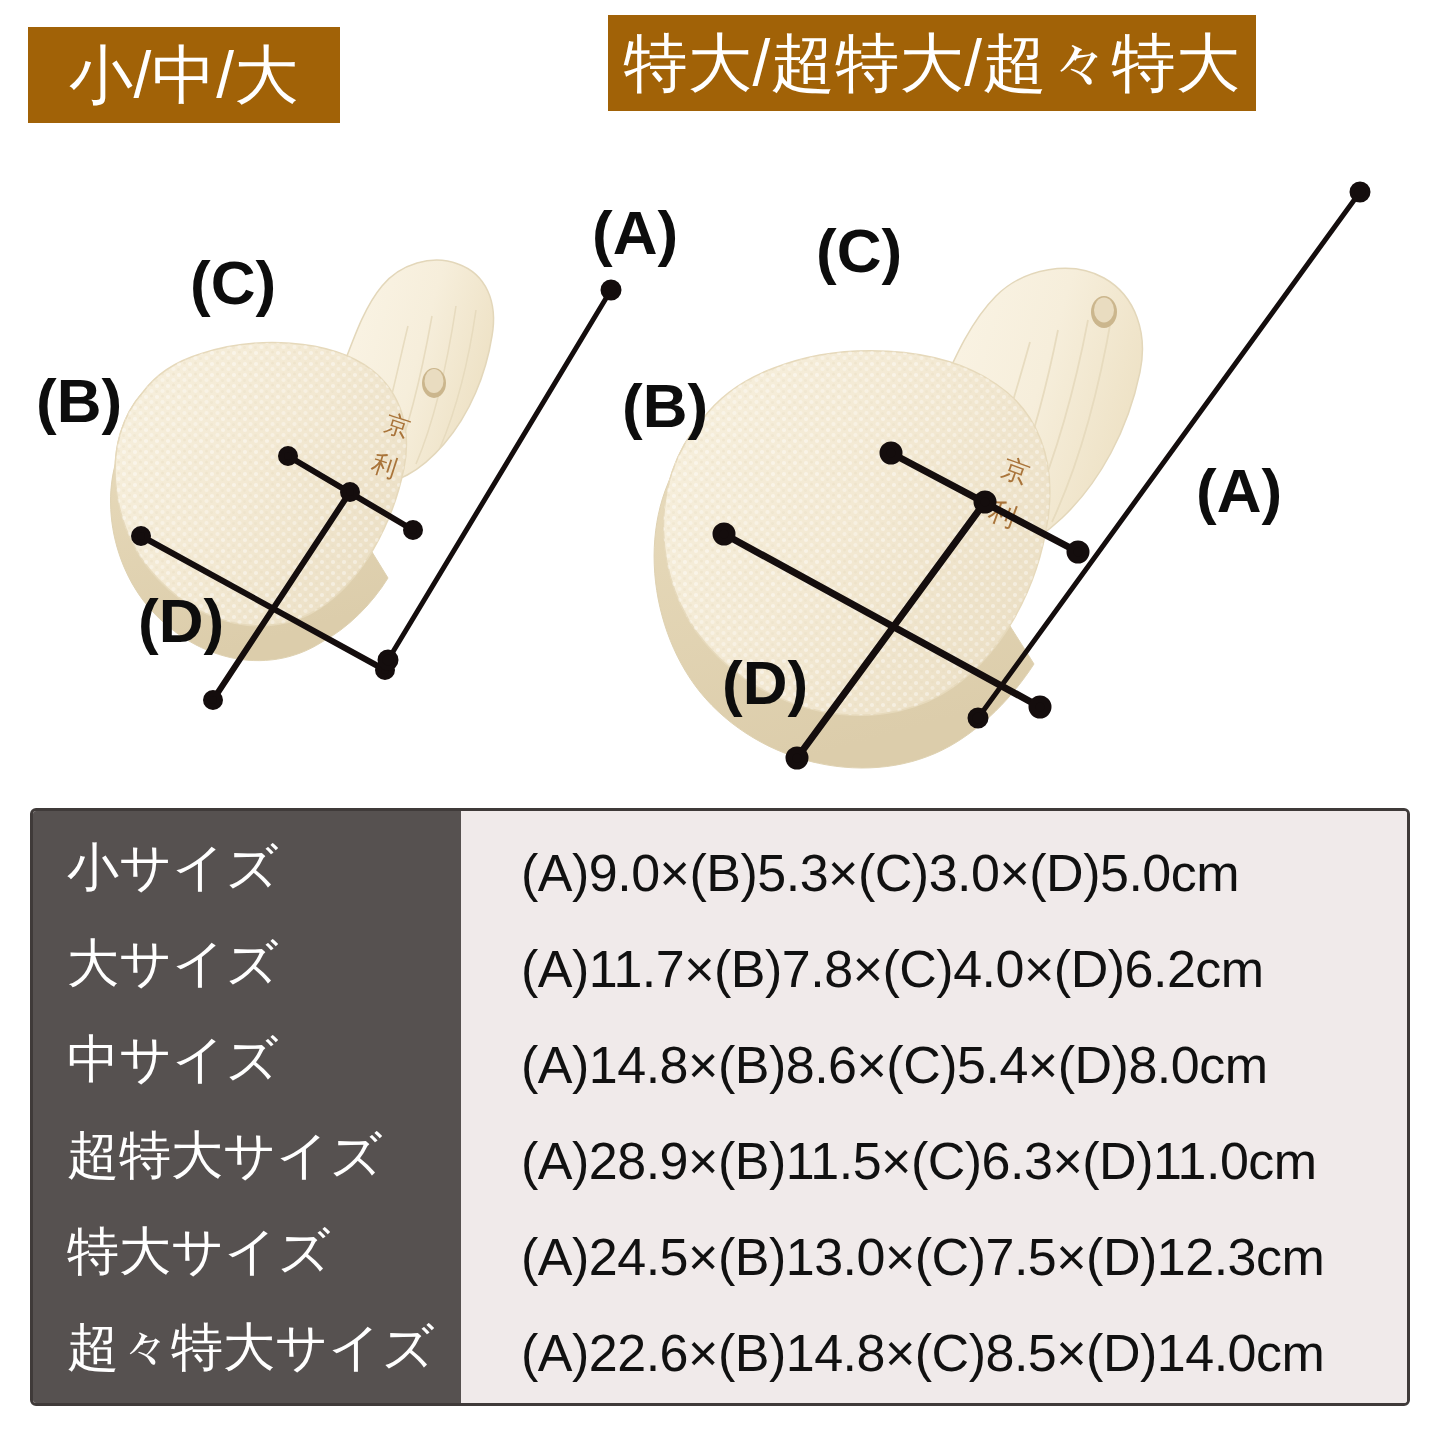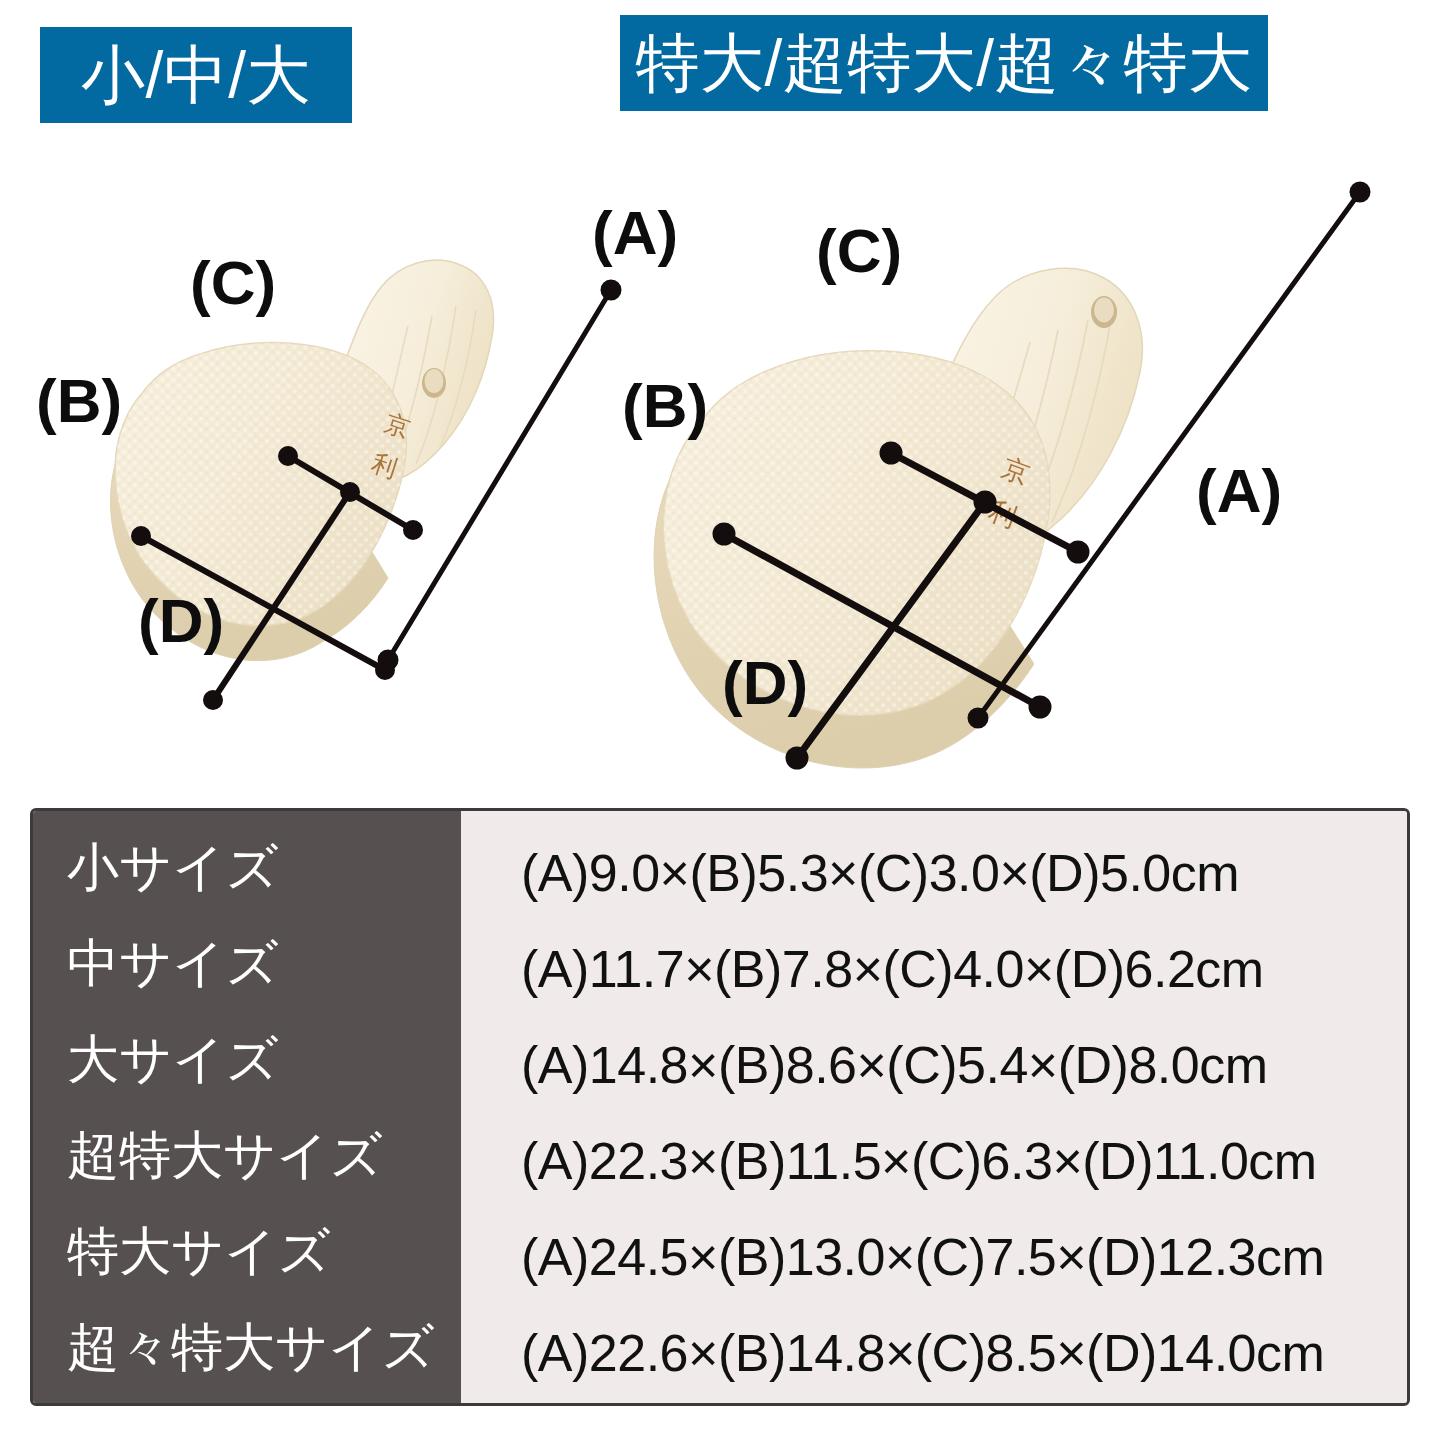--- a/index.html
+++ b/index.html
@@ -11,29 +11,28 @@
     width: 1445px;
     height: 1445px;
     position: relative;
     overflow: hidden;
     font-family: "Liberation Sans", "DejaVu Sans", sans-serif;
   }
 
   
   .chip {
     position: absolute;
-    background: #0369a1;
+    background: #a16207;
     color: #ffffff;
     display: flex;
     align-items: center;
     justify-content: center;
     letter-spacing: 0.5px;
     white-space: nowrap;
     font-weight: 500;
-    margin-left: 12px;
   }
   #chip-left {
     left: 28px;
     top: 27px;
     width: 312px;
     height: 96px;
     font-size: 64px;
   }
   #chip-right {
     left: 608px;
@@ -282,27 +281,27 @@
 
   <span class="dim-label" style="left:1196px; top:330px;">(A)</span>
   <span class="dim-label" style="left:622px; top:245px;">(B)</span>
   <span class="dim-label" style="left:816px; top:90px;">(C)</span>
   <span class="dim-label" style="left:722px; top:522px;">(D)</span>
 </div>
 
 <div id="spec-table">
   <div id="spec-names">
     <div class="name-cell">小サイズ</div>
+    <div class="name-cell">大サイズ</div>
     <div class="name-cell">中サイズ</div>
-    <div class="name-cell">大サイズ</div>
     <div class="name-cell">超特大サイズ</div>
     <div class="name-cell">特大サイズ</div>
     <div class="name-cell">超々特大サイズ</div>
   </div>
   <div id="spec-values">
     <div class="value-cell">(A)9.0×(B)5.3×(C)3.0×(D)5.0cm</div>
     <div class="value-cell">(A)11.7×(B)7.8×(C)4.0×(D)6.2cm</div>
     <div class="value-cell">(A)14.8×(B)8.6×(C)5.4×(D)8.0cm</div>
-    <div class="value-cell">(A)22.3×(B)11.5×(C)6.3×(D)11.0cm</div>
+    <div class="value-cell">(A)28.9×(B)11.5×(C)6.3×(D)11.0cm</div>
     <div class="value-cell">(A)24.5×(B)13.0×(C)7.5×(D)12.3cm</div>
     <div class="value-cell">(A)22.6×(B)14.8×(C)8.5×(D)14.0cm</div>
   </div>
 </div>
 
 </body></html>

